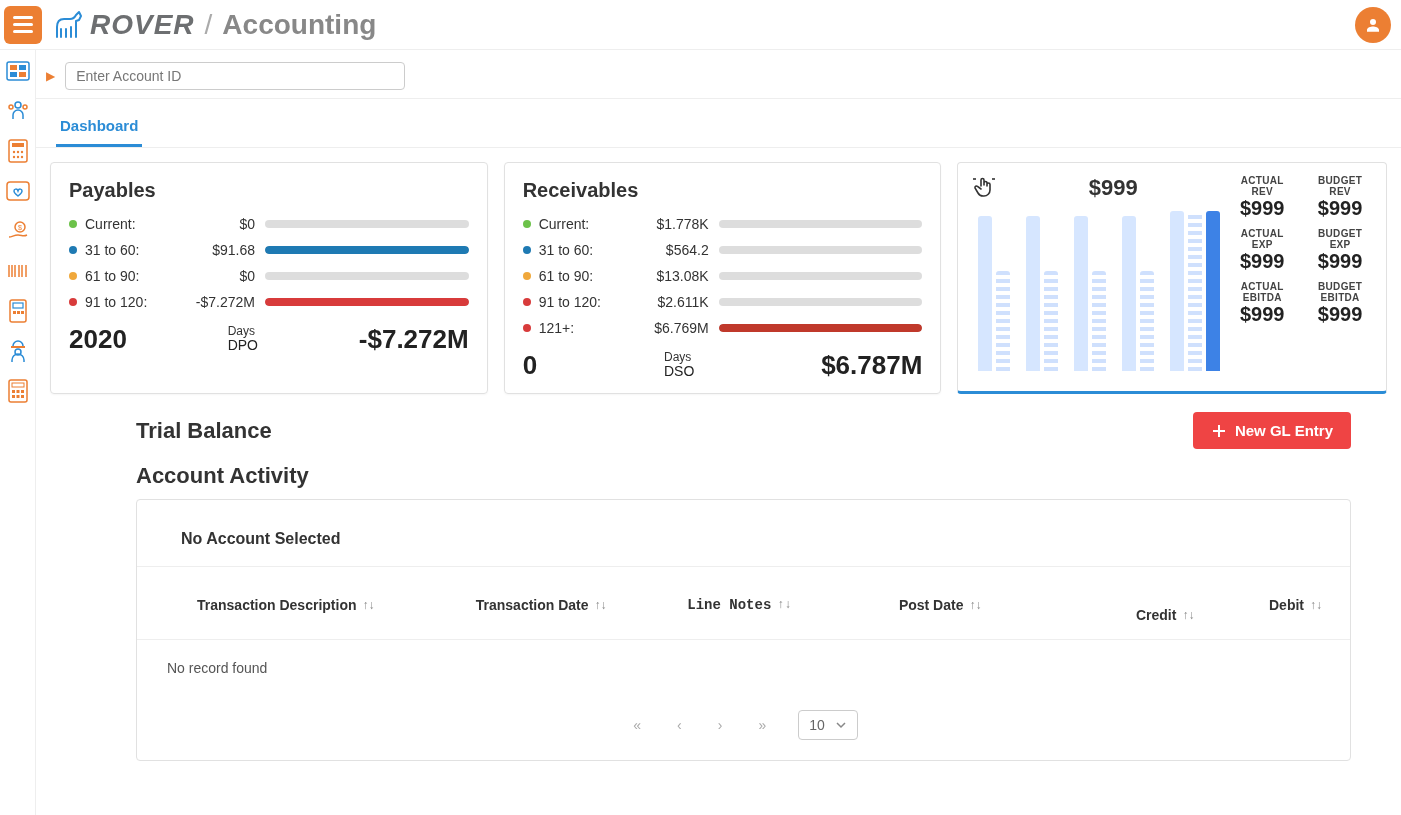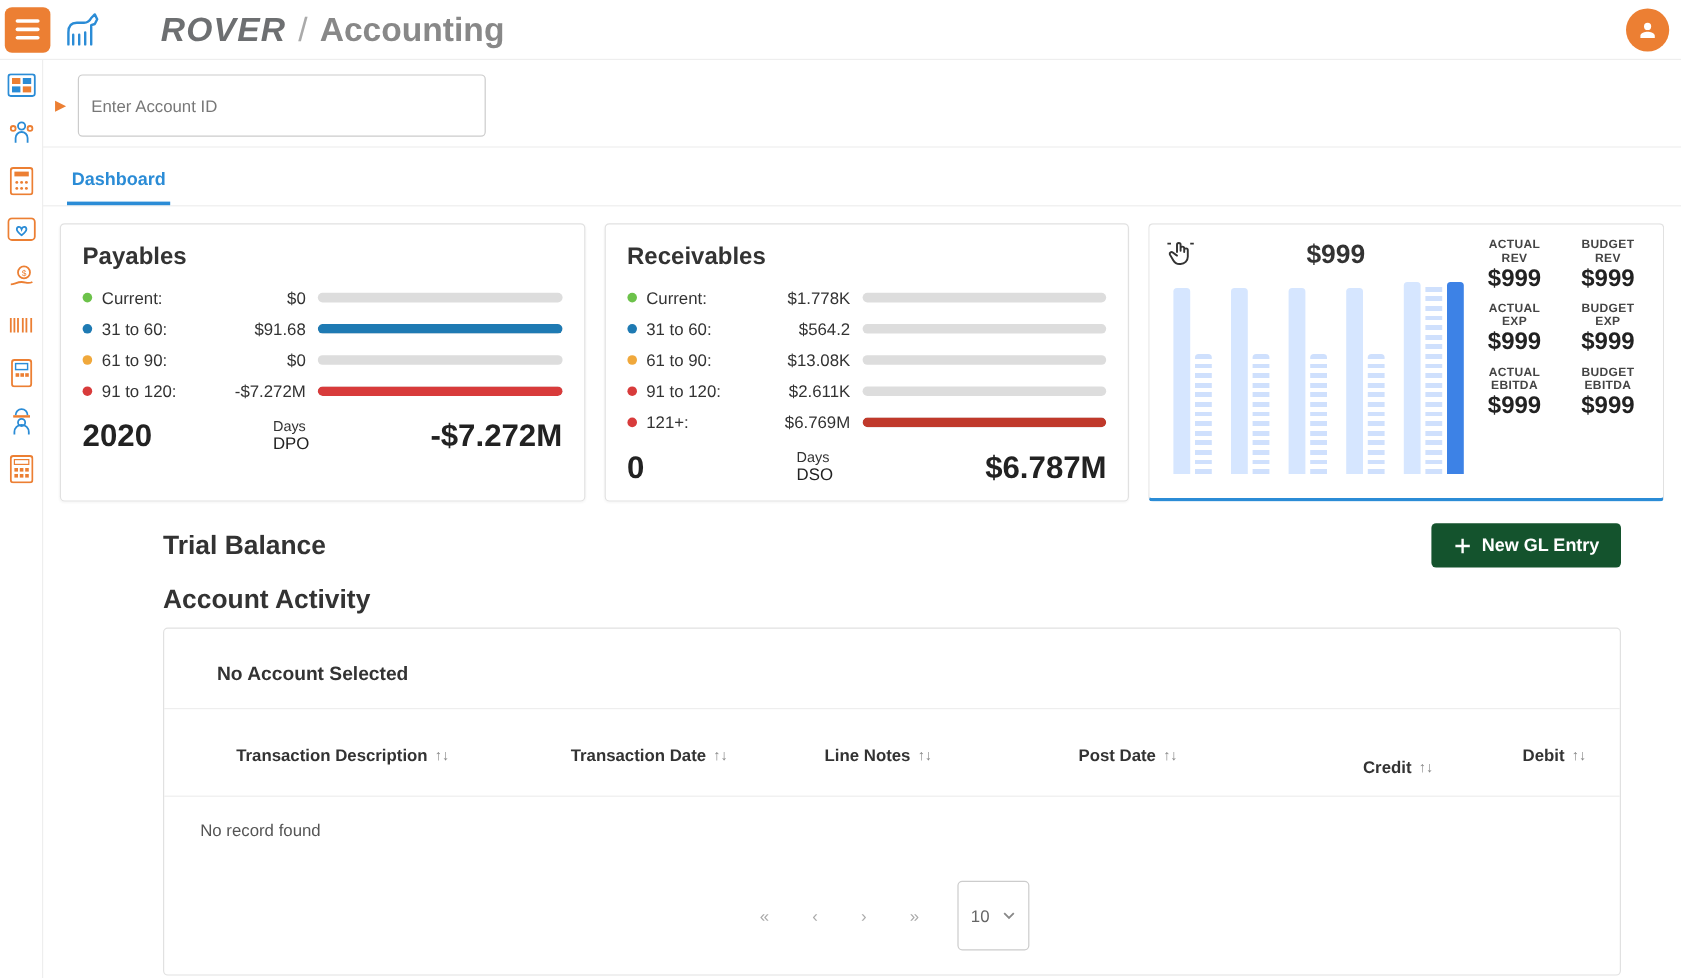--- a/index.html
+++ b/index.html
@@ -3,32 +3,32 @@
 <meta charset="utf-8">
 <style>
   * { box-sizing: border-box; margin: 0; padding: 0; }
   body { font-family: "Segoe UI", Arial, sans-serif; background: #fff; color: #333; font-size: 14px; }
   .app { display: flex; flex-direction: column; height: 815px; width: 1401px; }
   .topbar { display: flex; align-items: center; height: 50px; padding: 0 10px 0 0; border-bottom: 1px solid #eee; }
   .hamburger { width: 38px; height: 38px; background: #ec7f33; border-radius: 6px; margin: 4px; display: flex; flex-direction: column; justify-content: center; align-items: center; cursor: pointer; }
   .hamburger span { display: block; width: 20px; height: 3px; background: #fff; margin: 2px 0; border-radius: 2px; }
   .logo-area { display: flex; align-items: center; margin-left: 6px; }
   .logo-dog { width: 32px; height: 32px; margin-right: 6px; }
-  .logo-text { font-size: 28px; font-weight: 800; color: #6d6f71; font-style: italic; letter-spacing: 1px; margin-left: 44px; }
+  .logo-text { font-size: 28px; font-weight: 800; color: #6d6f71; font-style: italic; letter-spacing: 1px; }
   .logo-slash { font-size: 28px; color: #aaa; margin: 0 10px; font-weight: 300; }
   .page-title { font-size: 28px; color: #888; font-weight: 700; }
   .spacer { flex: 1; }
   .avatar { width: 36px; height: 36px; border-radius: 50%; background: #ec7f33; display: flex; align-items: center; justify-content: center; color: #fff; cursor: pointer; }
   .body-row { display: flex; flex: 1; min-height: 0; }
   .sidebar { width: 36px; border-right: 1px solid #eee; display: flex; flex-direction: column; align-items: center; padding-top: 8px; gap: 14px; }
   .sidebar .s-icon { width: 26px; height: 26px; display: flex; align-items: center; justify-content: center; cursor: pointer; }
   .main { flex: 1; display: flex; flex-direction: column; min-width: 0; overflow:auto;}
   .searchbar-row { display: flex; align-items: center; padding: 12px 16px 8px 10px; gap: 10px; border-bottom:1px solid #eee;}
   .play-icon { color: #ec7f33; font-size: 12px; cursor: pointer; }
-  .search-input { width: 340px; height: 52px; border: 1px solid #ccc; border-radius: 4px; padding: 0 10px; font-size: 14px; color:#0369a1;}
+  .search-input { width: 340px; height: 28px; border: 1px solid #ccc; border-radius: 4px; padding: 0 10px; font-size: 14px; color:#0369a1;}
   .search-input::placeholder{color:#777;}
   .tabs { display: flex; padding: 10px 20px 0 20px; border-bottom: 1px solid #eee; }
   .tab { padding: 8px 4px 10px 4px; color: #2b8cd6; font-size: 15px; font-weight: 600; border-bottom: 3px solid #2b8cd6; cursor: pointer; }
   .dashboard { padding: 14px 14px 0 14px; display: flex; gap: 16px; }
   .card { flex: 1; border: 1px solid #e1e1e1; border-radius: 4px; padding: 16px 18px 12px 18px; box-shadow: 0 1px 2px rgba(0,0,0,.04); }
   .card h3 { font-size: 20px; font-weight: 700; color: #333; margin-bottom: 14px; }
   .aging-row { display: flex; align-items: center; margin-bottom: 10px; }
   .dot { width: 8px; height: 8px; border-radius: 50%; margin-right: 8px; flex: 0 0 auto; }
   .d-green{background:#6cc24a;} .d-blue{background:#1e7ab3;} .d-orange{background:#f0a83b;} .d-red{background:#d83b3b;}
   .aging-label { flex: 0 0 90px; font-size: 14px; color:#333;}
@@ -50,37 +50,37 @@
   .mc-group{display:flex; gap:4px; align-items:flex-end; height:100%;}
   .mc-bar{width:14px; border-radius:3px 3px 0 0;}
   .mc-light{background:#d6e6ff;}
   .mc-dash{background:repeating-linear-gradient(0deg,#cfe0fd 0 4px, transparent 4px 8px);}
   .mc-solid{background:#3d82e6;}
   .metrics-grid { flex: 1; display: grid; grid-template-columns: 1fr 1fr; gap: 8px 14px; text-align: center; }
   .metric-cell .ml { font-size: 10px; font-weight: 700; color: #444; letter-spacing: .3px; }
   .metric-cell .mv { font-size: 20px; font-weight: 800; color: #222; }
   .section-header { display: flex; align-items: center; justify-content: space-between; padding: 18px 50px 0 100px; }
   .section-title { font-size: 22px; font-weight: 700; color: #333; }
-  .new-btn { background: #14532d; color: #fff; border: none; border-radius: 4px; padding: 10px 18px; font-size: 15px; font-weight: 600; display: flex; align-items: center; gap: 8px; cursor: pointer; }
+  .new-btn { background: #ef4444; color: #fff; border: none; border-radius: 4px; padding: 10px 18px; font-size: 15px; font-weight: 600; display: flex; align-items: center; gap: 8px; cursor: pointer; }
   .sub-title { font-size: 22px; font-weight: 700; color: #333; padding: 14px 0 10px 100px; }
   .activity-box { margin: 0 50px 20px 100px; border: 1px solid #e1e1e1; border-radius: 4px; padding: 14px 0 20px 0; }
   .activity-top { display: flex; align-items: center; justify-content: space-between; padding: 16px 28px 18px 44px; border-bottom:1px solid #eee;}
   .no-account { font-size: 16px; font-weight: 700; color: #333; }
   .toggle-row { display: flex; align-items: center; gap: 12px; }
   .toggle-label { font-size: 14px; font-weight:600; color:#333;}
   .toggle { width: 48px; height: 24px; background: #ddd; border-radius: 12px; position: relative; cursor: pointer; }
   .toggle .knob { width: 20px; height: 20px; background: #fff; border-radius: 50%; position: absolute; top: 2px; left: 2px; box-shadow: 0 1px 2px rgba(0,0,0,.2); }
   .grid-head { display: flex; padding: 20px 28px 16px 60px; border-bottom:1px solid #eee; gap:10px;}
   .gh { display:flex; align-items:center; gap:6px; font-size: 14px; font-weight: 700; color:#333; cursor:pointer;}
   .sort-ic{color:#888; font-size:12px;}
-  .gh1{flex:1.6;} .gh2{flex:1.2;} .gh3{flex:1.2;} .gh4{flex:1;} .gh5{flex:.7; justify-content:flex-end;margin-top:20px;} .gh6{flex:.7; justify-content:flex-end;}
+  .gh1{flex:1.6;} .gh2{flex:1.2;} .gh3{flex:1.2;font-family:Liberation Mono, monospace;} .gh4{flex:1;} .gh5{flex:.7; justify-content:flex-end;margin-top:20px;} .gh6{flex:.7; justify-content:flex-end;}
   .no-record{padding:20px 30px; color:#555; font-size:14px;}
   .pager { display:flex; align-items:center; justify-content:center; gap:28px; padding:14px 0 0 0;}
   .pg-btn{color:#aaa; font-size:14px; cursor:pointer; padding:4px;}
-  .pg-select{border:1px solid #ccc; border-radius:4px; padding:20px 10px; display:flex; align-items:center; gap:10px; color:#666; cursor:pointer;}
+  .pg-select{border:1px solid #ccc; border-radius:4px; padding:6px 10px; display:flex; align-items:center; gap:10px; color:#666; cursor:pointer;}
   svg{display:block;}
 </style>
 </head>
 <body>
 
 <div class="app">
   <div class="topbar">
     <div class="hamburger">
       <span></span>
         <span></span>

